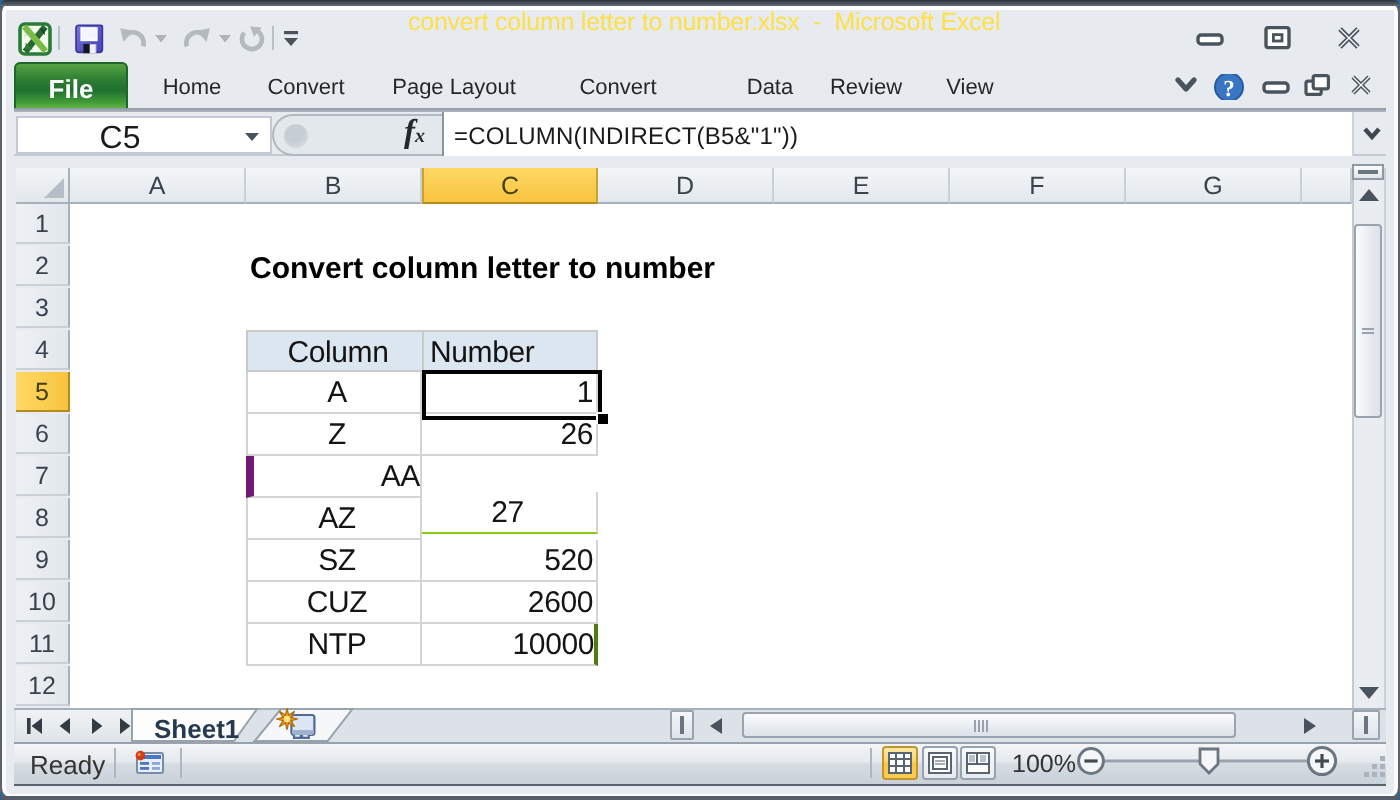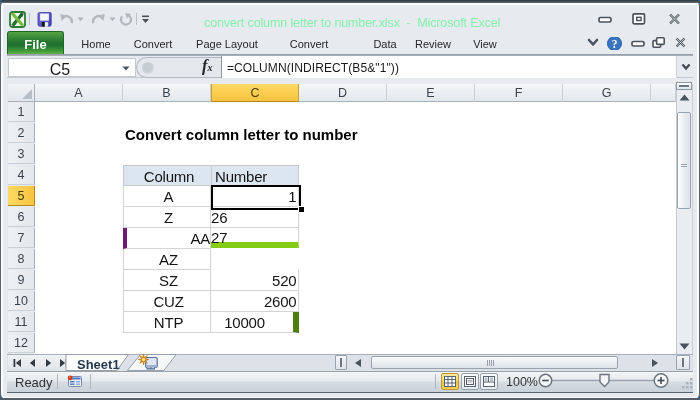--- a/index.html
+++ b/index.html
@@ -13,21 +13,21 @@
   box-shadow: inset 0 0 0 2px #fafbfc; }
 #topedge { position:absolute; left:0; top:0; width:700px; height:2.5px;
   background:linear-gradient(180deg,#2d3339,#636c75); border-radius:6px 6px 0 0; }
 #topglow { position:absolute; left:3px; top:2.5px; width:694px; height:2px; background:#fdfefe; }
 #leftedge { position:absolute; left:0; top:4px; width:1px; height:392px; background:#5a626c; }
 #rightedge { position:absolute; right:0; top:4px; width:1px; height:392px; background:#5a626c; }
 #botedge { position:absolute; left:0; bottom:0; width:700px; height:2px; background:#565d66; border-radius:0 0 6px 6px; }
 #botdark { position:absolute; left:7px; top:392px; width:686px; height:1px; background:#5a626c; }
 
 
-#title { position:absolute; left:204px; top:16px; font-size:12.5px; color:#86efac; letter-spacing:-0.12px; }
+#title { position:absolute; left:204px; top:4px; font-size:12.5px; color:#fde047; letter-spacing:-0.12px; }
 
 
 #tabrow { position:absolute; left:7px; top:31px; width:686px; height:24px; }
 #filetab { position:absolute; left:0px; top:0px; width:57px; height:25px;
   background:linear-gradient(180deg,#55a343 0%,#2c7c33 35%,#1f7030 55%,#3f9838 78%,#74c44c 100%);
   border:1px solid #20652a; border-bottom:none; border-radius:3px 3px 0 0;
   color:#fff; font-size:13px; font-weight:bold; text-align:center; line-height:25px; }
 .tab { position:absolute; top:0; height:25px; line-height:26px; font-size:11px; color:#262626; text-align:center; }
 #ribbonline { position:absolute; left:7px; top:54px; width:686px; height:2px; background:linear-gradient(180deg,#8f99a3,#aeb6bf); }
 
@@ -226,25 +226,25 @@
 
   <div class="cell" style="left:88px;top:84px;width:88px;height:21px;border-left:1px solid #d4d4d4;border-right:1px solid #d4d4d4;border-bottom:1px solid #d4d4d4;text-align:center;text-indent:3px;line-height:21px">A</div>
   <div class="cell" style="left:88px;top:105px;width:88px;height:21px;border-left:1px solid #d4d4d4;border-right:1px solid #d4d4d4;border-bottom:1px solid #d4d4d4;text-align:center;text-indent:3px;line-height:21px">Z</div>
   <div class="cell" style="left:88px;top:126px;width:88px;height:21px;border-left:4px solid #701a75;border-right:1px solid #d4d4d4;border-bottom:1px solid #d4d4d4;text-align:right;text-indent:3px;line-height:21px">AA</div>
   <div class="cell" style="left:88px;top:147px;width:88px;height:21px;border-left:1px solid #d4d4d4;border-right:1px solid #d4d4d4;border-bottom:1px solid #d4d4d4;text-align:center;text-indent:3px;line-height:21px">AZ</div>
   <div class="cell" style="left:88px;top:168px;width:88px;height:21px;border-left:1px solid #d4d4d4;border-right:1px solid #d4d4d4;border-bottom:1px solid #d4d4d4;text-align:center;text-indent:3px;line-height:21px">SZ</div>
   <div class="cell" style="left:88px;top:189px;width:88px;height:21px;border-left:1px solid #d4d4d4;border-right:1px solid #d4d4d4;border-bottom:1px solid #d4d4d4;text-align:center;text-indent:3px;line-height:21px">CUZ</div>
   <div class="cell" style="left:88px;top:210px;width:88px;height:21px;border-left:1px solid #d4d4d4;border-right:1px solid #d4d4d4;border-bottom:1px solid #d4d4d4;text-align:center;text-indent:3px;line-height:21px">NTP</div>
 
   <div class="cell" style="left:176px;top:84px;width:88px;height:21px;border-right:1px solid #d4d4d4;border-bottom:1px solid #d4d4d4;text-align:right;padding-right:1.5px;line-height:21px">1</div>
-  <div class="cell" style="left:176px;top:105px;width:88px;height:21px;border-right:1px solid #d4d4d4;border-bottom:1px solid #d4d4d4;padding-right:1.5px;line-height:21px">26</div>
-  <div class="cell" style="left:176px;top:125px;width:88px;height:21px;border-right:1px solid #d4d4d4;border-bottom:6px solid #84cc16;text-align:left;padding-right:1.5px;line-height:21px">27</div>
+  <div class="cell" style="left:176px;top:105px;width:88px;height:21px;border-right:1px solid #d4d4d4;border-bottom:1px solid #d4d4d4;text-align:right;padding-right:1.5px;line-height:21px">26</div>
+  <div class="cell" style="left:176px;top:144px;width:88px;height:21px;border-right:1px solid #d4d4d4;border-bottom:1px solid #84cc16;text-align:center;padding-right:1.5px;line-height:21px">27</div>
   <div class="cell" style="left:176px;top:168px;width:88px;height:21px;border-right:1px solid #d4d4d4;border-bottom:1px solid #d4d4d4;text-align:right;padding-right:1.5px;line-height:21px">520</div>
   <div class="cell" style="left:176px;top:189px;width:88px;height:21px;border-right:1px solid #d4d4d4;border-bottom:1px solid #d4d4d4;text-align:right;padding-right:1.5px;line-height:21px">2600</div>
-  <div class="cell" style="left:176px;top:210px;width:88px;height:21px;border-right:6px solid #4d7c0f;border-bottom:1px solid #d4d4d4;text-align:center;padding-right:15px;line-height:21px">10000</div>
+  <div class="cell" style="left:176px;top:210px;width:88px;height:21px;border-right:2px solid #4d7c0f;border-bottom:1px solid #d4d4d4;text-align:right;padding-right:0;line-height:21px">10000</div>
 
   <div id="selbox"></div>
   <div id="fillh"></div>
 </div>
 
 <div id="vsb"></div>
 <div class="abs" style="left:676px;top:82px;width:16px;height:8px;background:linear-gradient(180deg,#fbfcfd,#dfe5ea);border:1px solid #8f99a4"></div>
 <div class="abs" style="left:679px;top:85px;width:10px;height:2px;background:#6c7680"></div>
 <svg class="abs" style="left:679px;top:94px" width="11" height="7" viewBox="0 0 11 7">
     <path d="M5.5 0.5 L10.5 6.5 L0.5 6.5 Z" fill="#49535d"></path>

